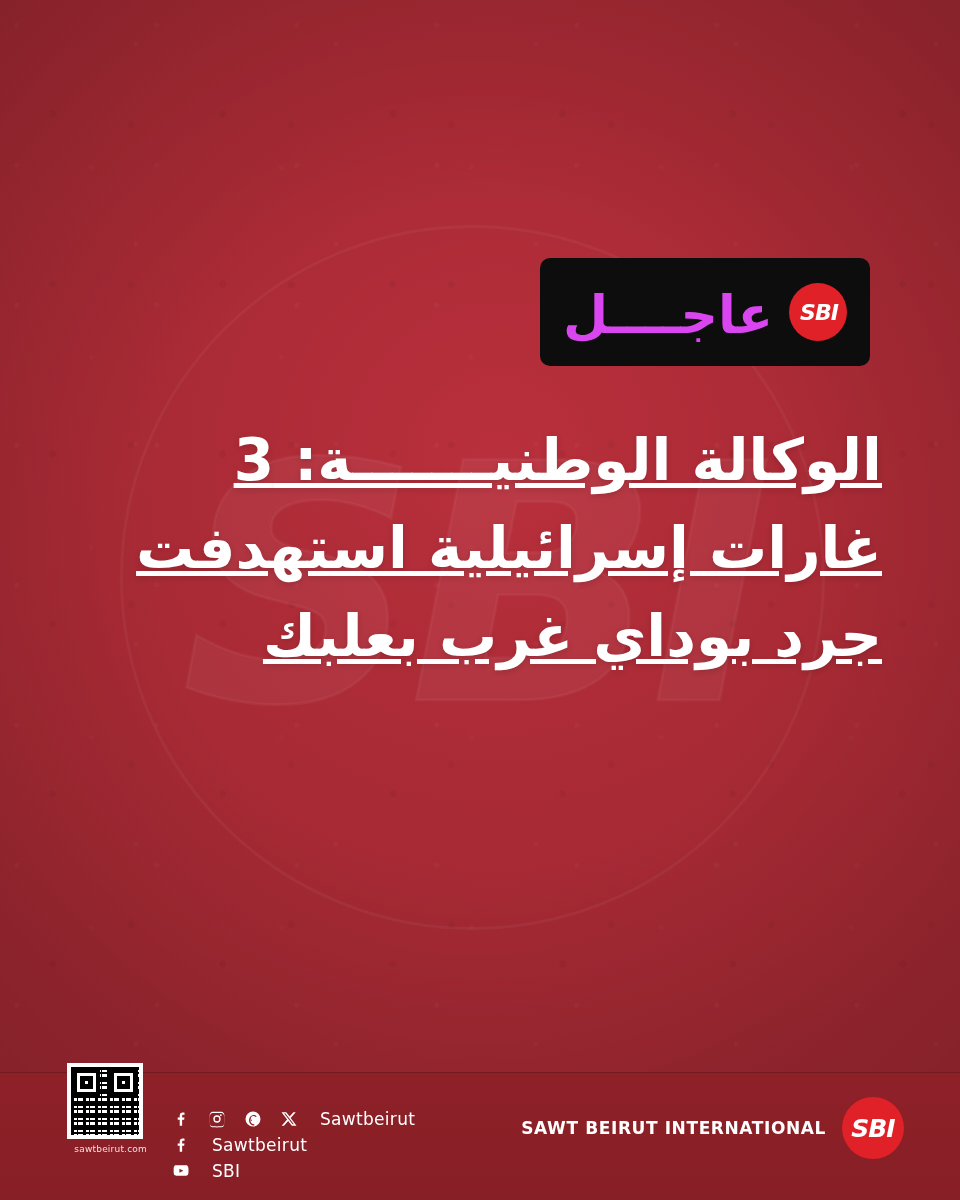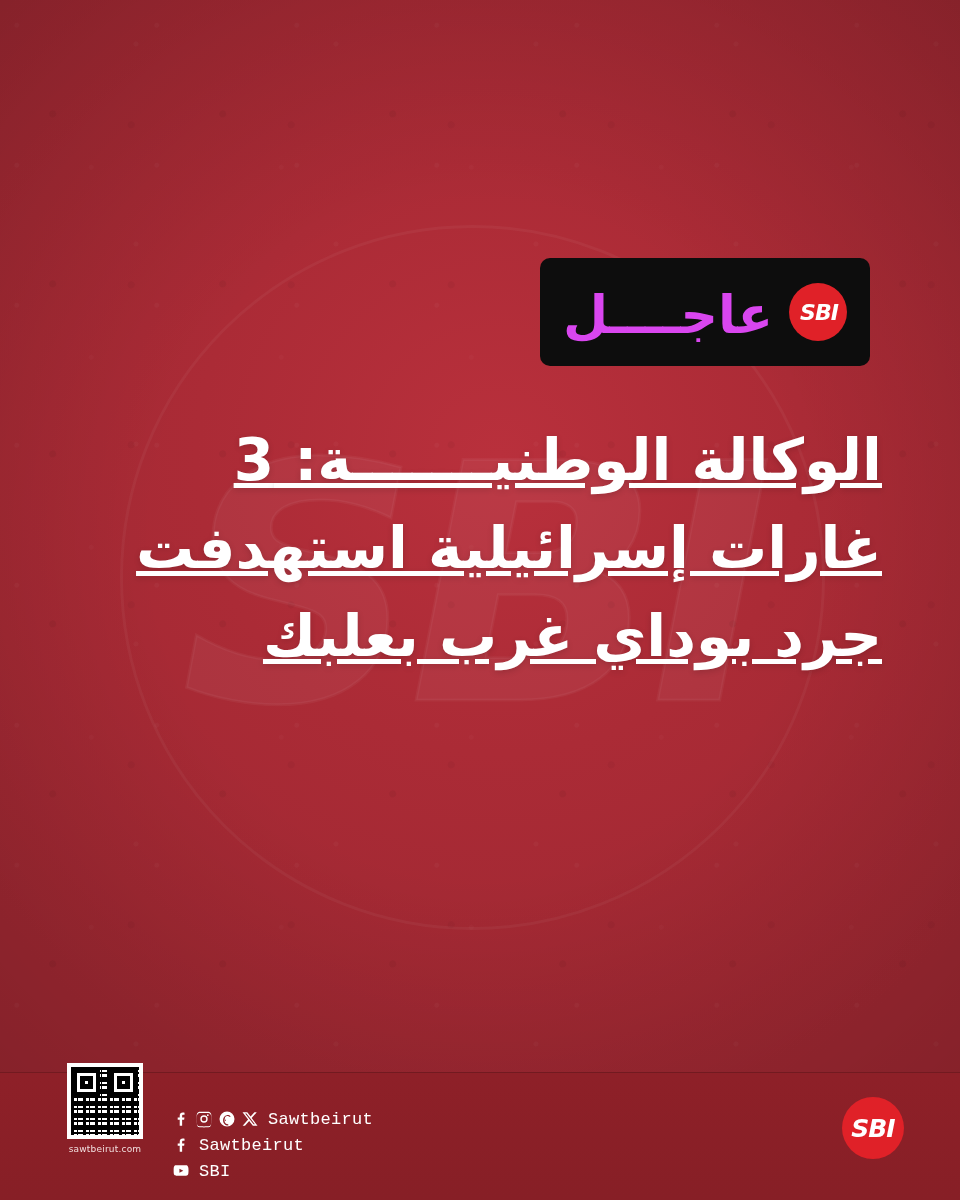--- a/index.html
+++ b/index.html
@@ -133,21 +133,21 @@
     background: linear-gradient(180deg, #8e2028 0%, #871f26 100%);
     border-top: 1px solid rgba(0,0,0,0.15);
     display: flex;
     align-items: center;
   }
   .qr-block {
     position: absolute;
     left: 63px;
     top: 1063px;
     width: 84px;
-    text-align: center;
+    text-align: right;
   }
   .qr {
     width: 76px;
     height: 76px;
     background: #ffffff;
     padding: 4px;
     margin: 0 auto;
   }
   .qr-inner {
     width: 100%;
@@ -180,25 +180,24 @@
   .socials {
     position: absolute;
     left: 172px;
     top: 1106px;
     direction: ltr;
     color: #ffffff;
   }
   .social-row {
     display: flex;
     align-items: center;
-    gap: 5px;
+    gap: 18px;
     height: 26px;
     font-size: 17px;
     font-weight: 400;
-    font-family: Liberation Mono, monospace;
   }
   .social-row .handle { margin-left: 4px; letter-spacing: 0.3px; }
   .ic {
     display: inline-flex;
     align-items: center;
     justify-content: center;
     width: 18px; height: 18px;
     color: #ffffff;
   }
   .ic svg { width: 100%; height: 100%; fill: currentColor; display: block; }
@@ -313,16 +312,17 @@
       <span class="handle">SBI</span>
     </div>
 
   </div>
 
   <div class="brand">
     <div class="brand-logo">
       <span>SBI</span>
     </div>
     <div class="brand-names">
+      <div class="brand-en">SAWT BEIRUT INTERNATIONAL</div>
     </div>
   </div>
 
 </div>
 
 </body></html>

